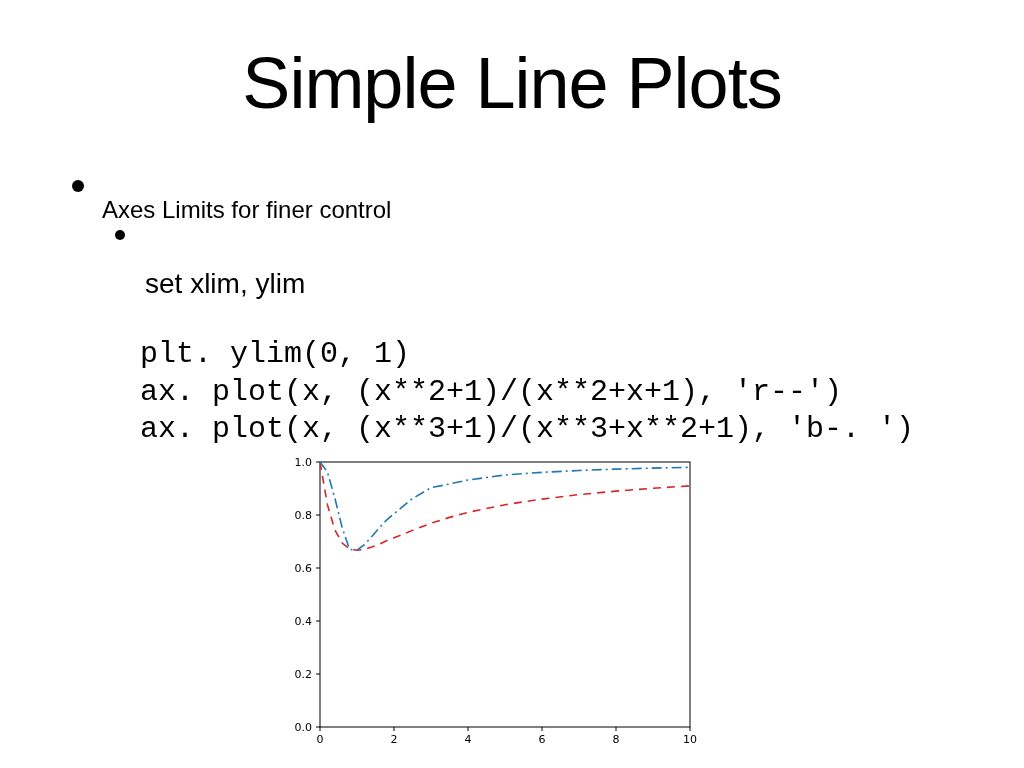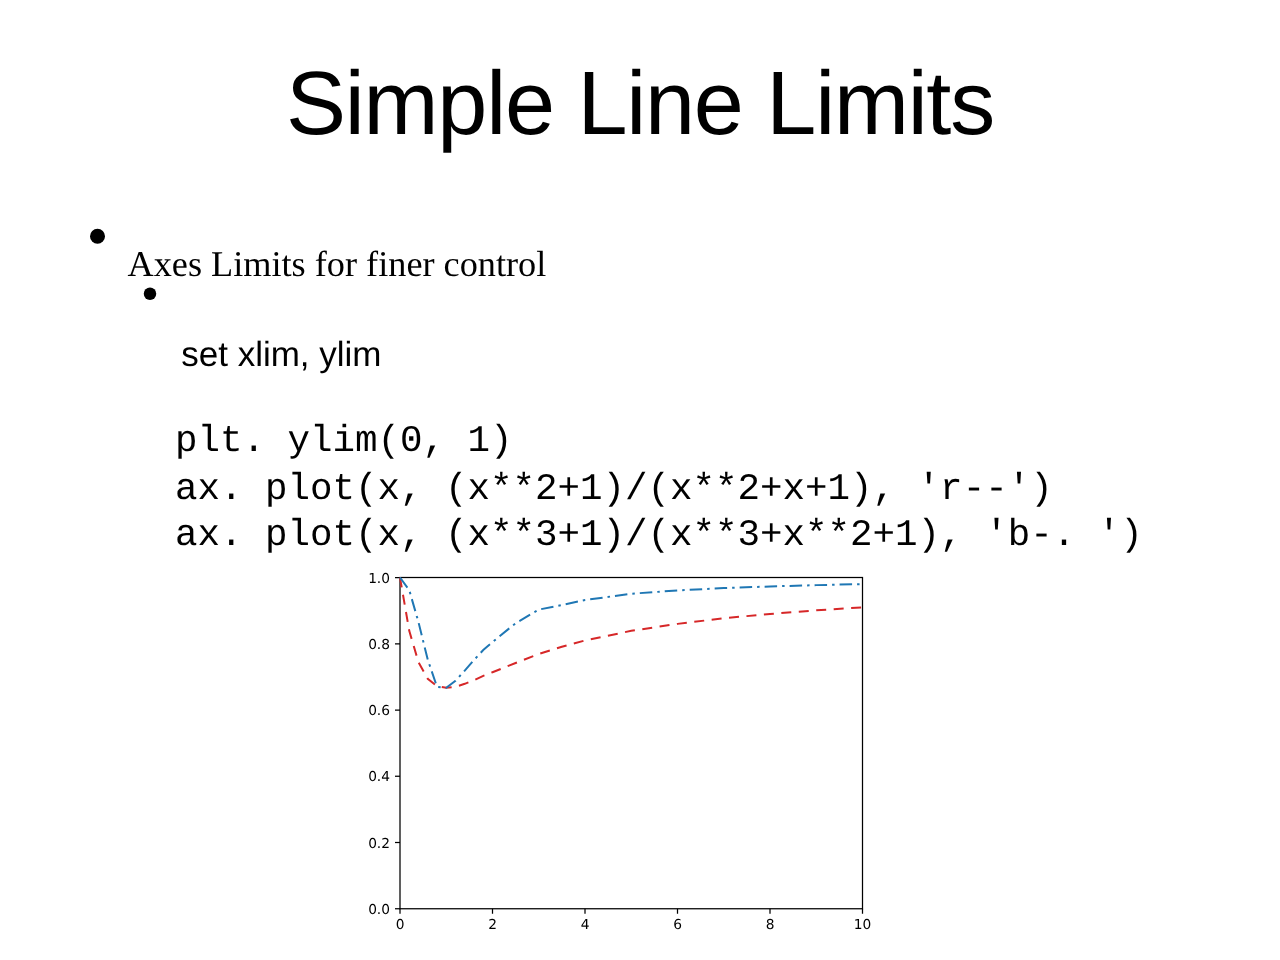--- a/index.html
+++ b/index.html
@@ -29,22 +29,21 @@
     }
     .dot-l1 {
       width: 12px;
       height: 12px;
       background: #000;
       border-radius: 50%;
       flex-shrink: 0;
       margin-top: -48px;
     }
     .bullet-l1-text {
-      font-size: 29px;
-      font-family: Liberation Serif, serif;
+      font-size: 24px;
     }
     .bullet-l2 {
       position: absolute;
       left: 115px;
       top: 268px;
       display: flex;
       gap: 20px;
     }
     .dot-l2 {
       width: 10px;
@@ -76,21 +75,21 @@
     svg.chart { display:block; }
     .tick-label {
       font-family: "DejaVu Sans", Arial, sans-serif;
       font-size: 11px;
       fill: #000;
     }
   </style>
 </head>
 <body>
 
-<h1 class="slide-title">Simple Line Limits</h1>
+<h1 class="slide-title">Simple Line Plots</h1>
 
 <div class="bullet-l1">
   <span class="dot-l1"></span>
   <span class="bullet-l1-text">Axes Limits for finer control</span>
 </div>
 
 <div class="bullet-l2">
   <span class="dot-l2"></span>
   <span class="bullet-l2-text">set xlim, ylim</span>
 </div>

